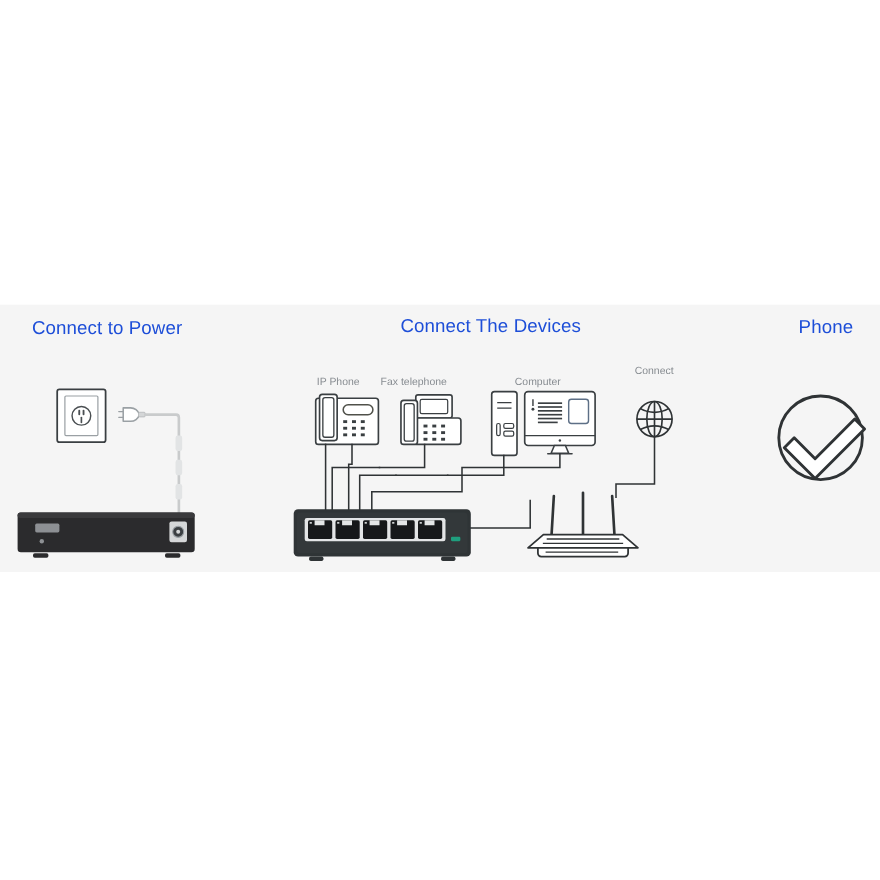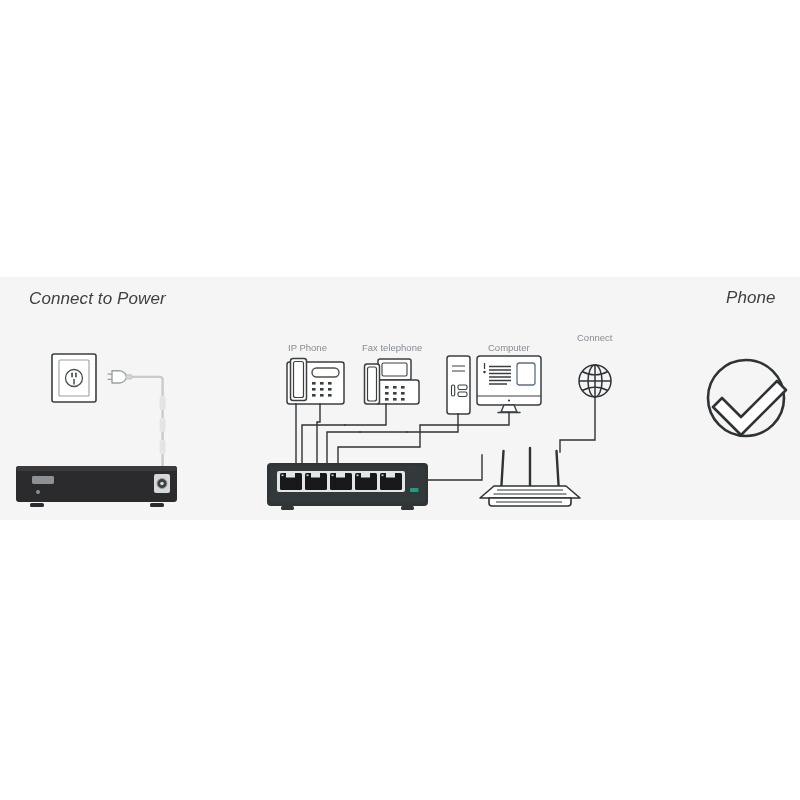--- a/index.html
+++ b/index.html
@@ -13,53 +13,53 @@
 
   
   .band{
     position:absolute;left:0;top:277px;width:800px;height:243px;
     background:#f5f5f5;
   }
 
   
   .heading{
     position:absolute;
-    color:#404040;
+    color:#1d4ed8;
     font-size:17px;
     letter-spacing:.1px;
     white-space:nowrap;
-    font-style:italic;
   }
   #h-power{left:29px;top:289px;}
   #h-devices{left:364px;top:287px;}
   #h-enjoy{left:726px;top:288px;}
 
   
   .dlabel{
     position:absolute;
     color:#878c91;
     font-size:9.5px;
     white-space:nowrap;
   }
   #l-ipphone{left:288px;top:342px;}
-  #l-fax{left:362px;top:342px;}
-  #l-computer{left:488px;top:342px;}
+  #l-fax{left:346px;top:342px;}
+  #l-computer{left:468px;top:342px;}
   #l-internet{left:577px;top:332px;}
 
   
   .art{position:absolute;left:0;top:0;width:800px;height:800px;pointer-events:none;}
 </style>
 </head>
 <body>
 
 <div id="stage">
 
   <div class="band"></div>
 
   <div class="heading" id="h-power">Connect to Power</div>
+  <div class="heading" id="h-devices">Connect The Devices</div>
   <div class="heading" id="h-enjoy">Phone</div>
 
   <div class="dlabel" id="l-ipphone">IP Phone</div>
   <div class="dlabel" id="l-fax">Fax telephone</div>
   <div class="dlabel" id="l-computer">Computer</div>
   <div class="dlabel" id="l-internet">Connect</div>
 
   <svg class="art" viewBox="0 0 800 800" xmlns="http://www.w3.org/2000/svg">
 
     <g>

